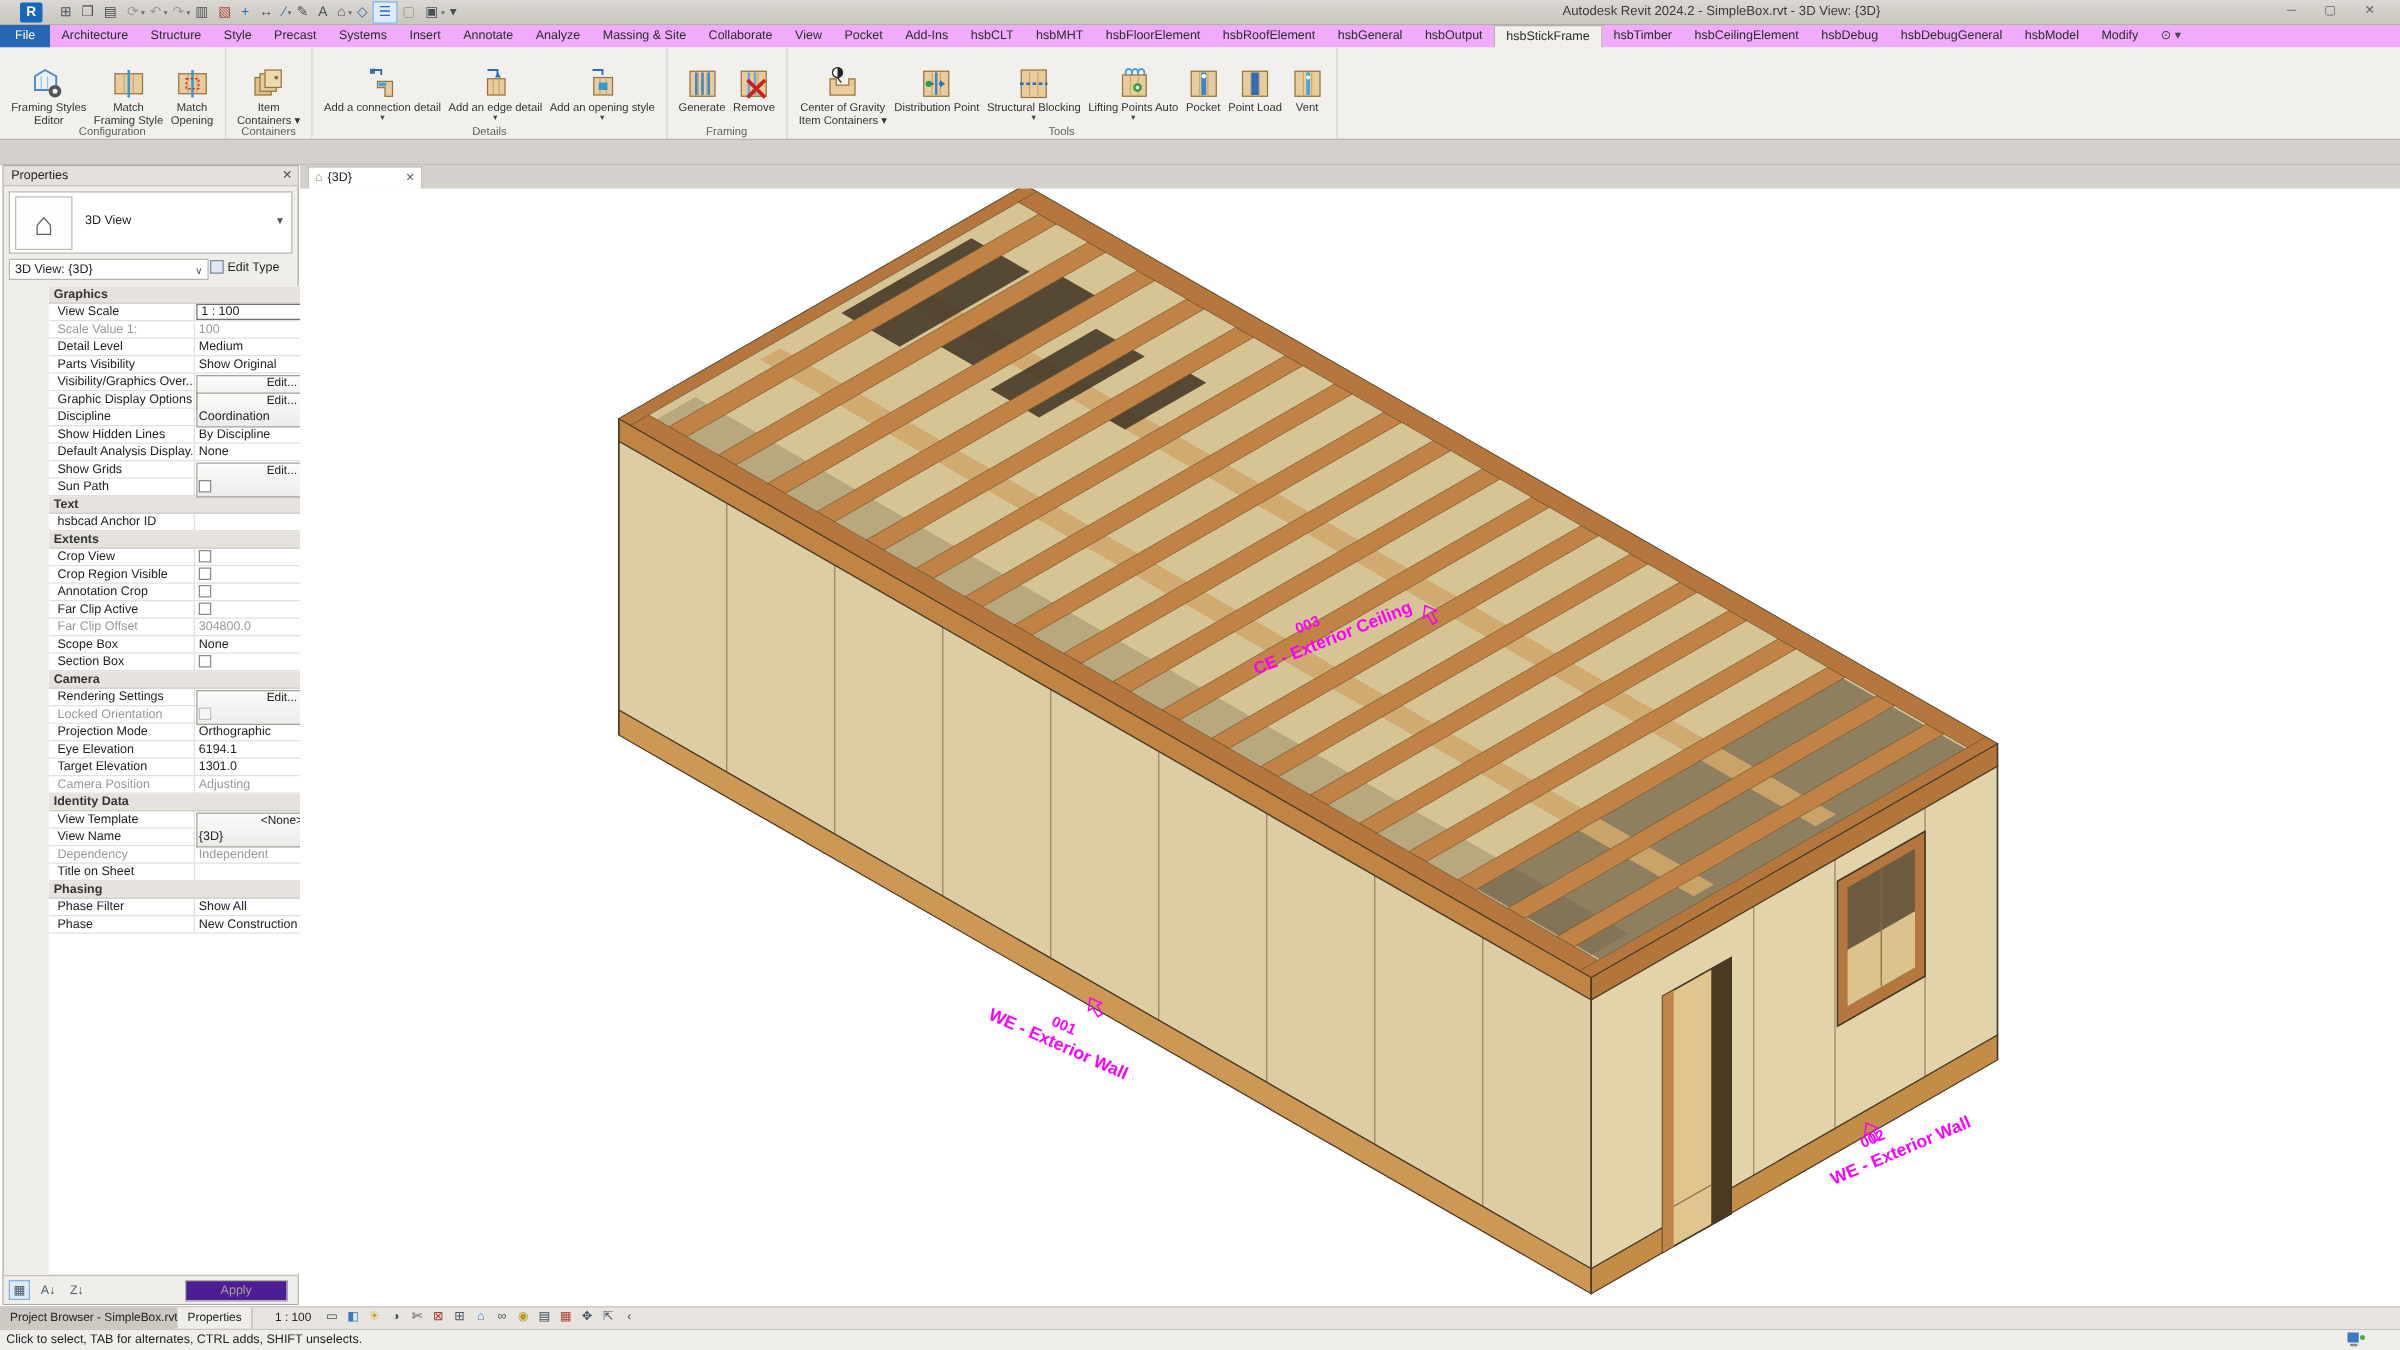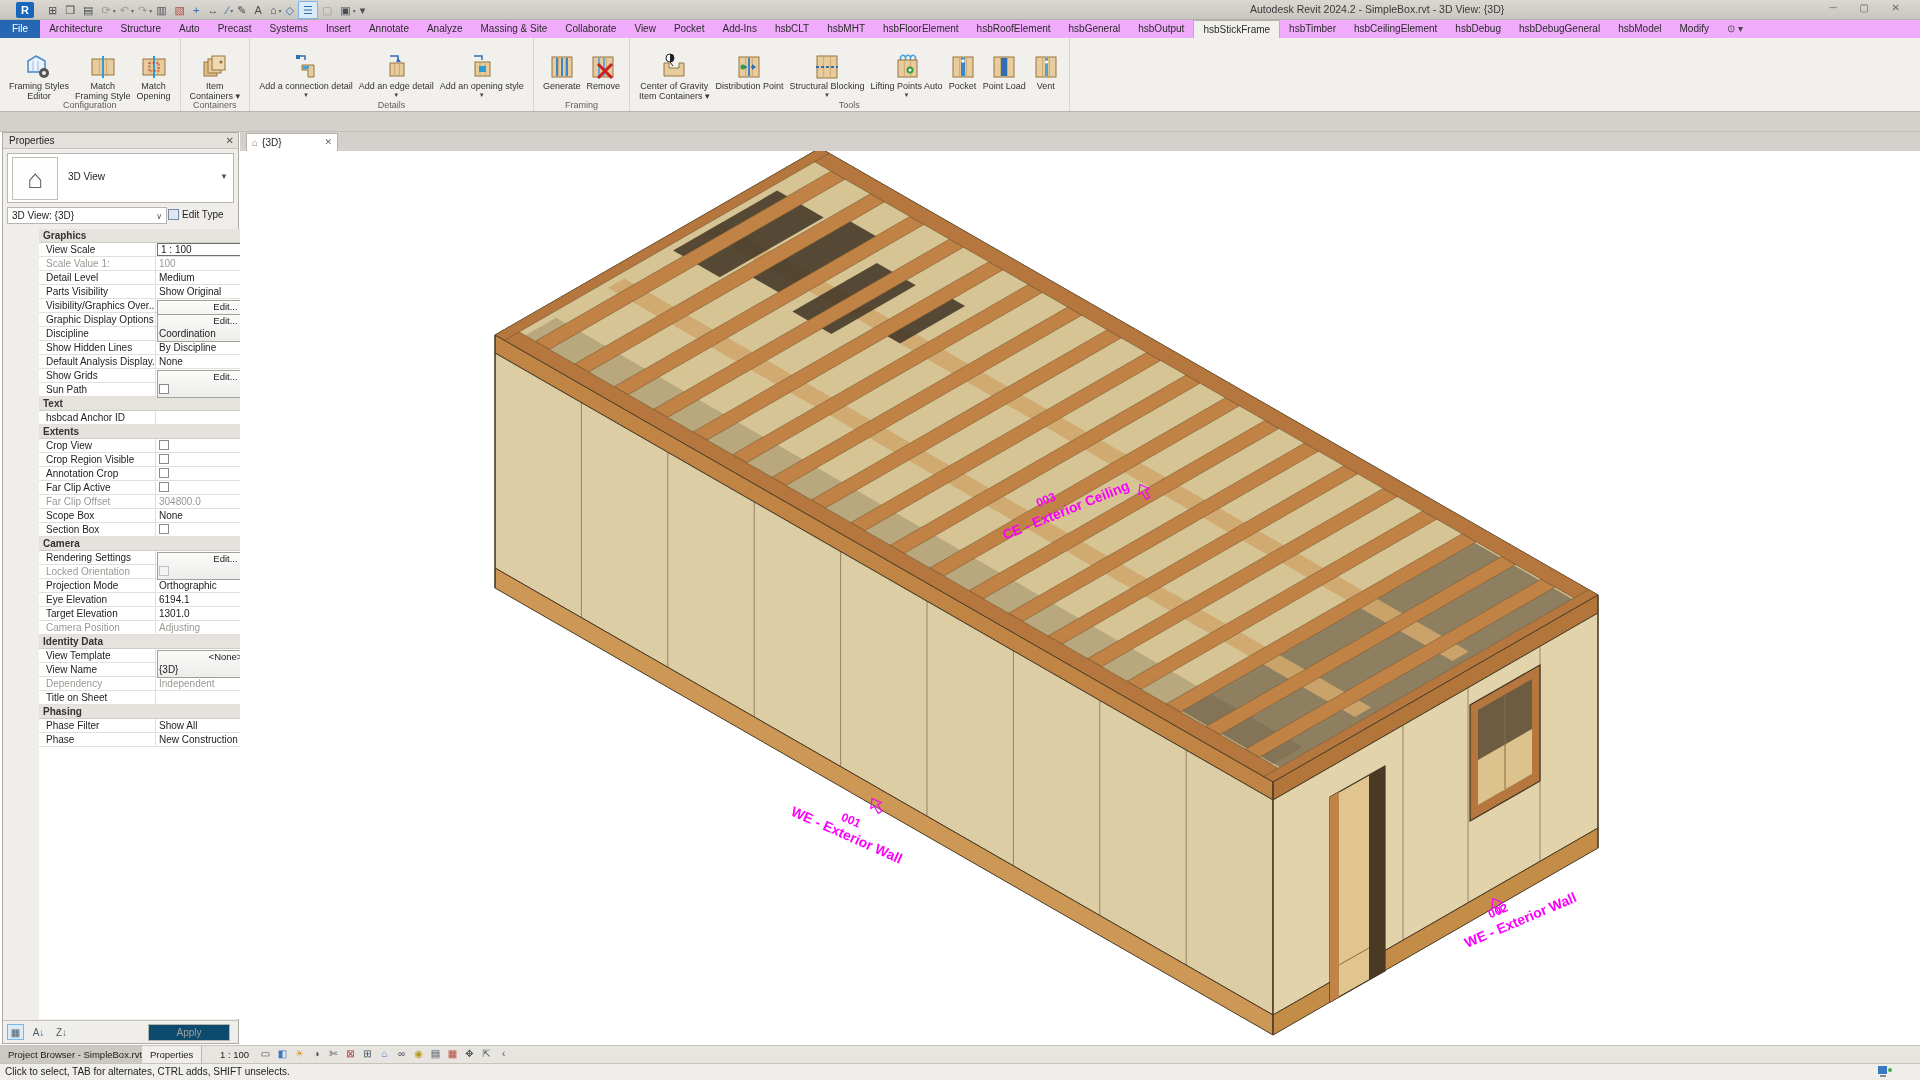--- a/index.html
+++ b/index.html
@@ -76,21 +76,21 @@
           border:1px solid #a3a09a; text-align:center; line-height:11px; font-size:9.5px;padding-left:28px; }
   .pinput { position:absolute; left:1px; top:0; right:8px; height:13px; background:#fff; border:1px solid #6f6f6f;
             line-height:12px; padding-left:3px; }
   .pcheck { width:10px; height:10px; border:1px solid #8a8a8a; background:#fff; margin-top:1px; }
   .pcheck.dis { border-color:#c2c2c2; background:#f5f5f5; }
   .anchorbox { position:absolute; right:1px; top:1px; width:8px; height:11px; border:1px solid #a3a09a; background:#f3f2f0; }
   .pal-foot { position:absolute; left:0; bottom:0; width:235px; height:23px; background:#f0eeeb; border-top:1px solid #c6c2bc; }
   .pf-ic { display:inline-block; margin:3px 2px 0 4px; width:17px; height:16px; border:1px solid transparent;
            font-size:10px; text-align:center; line-height:15px; color:#4a5b6b; }
   .pf-ic.hl { background:#dcebf8; border-color:#7fb2e5; }
-  .apply-btn { position:absolute; right:8px; top:3px; width:82px; height:17px; background:#0c4a6e; border:1px solid #b5b1ab;
+  .apply-btn { position:absolute; right:8px; top:3px; width:82px; height:17px; background:#4c1d95; border:1px solid #b5b1ab;
                color:#a3a09a; text-align:center; line-height:15px; font-size:10px; }
 
   
   .viewtabs { position:absolute; left:240px; top:132px; right:0; height:19px; background:#d4d1cc; }
   .vtab { position:absolute; left:6px; top:1px; width:92px; height:18px; background:#fff; border:1px solid #b5b1ab;
           border-bottom:none; font-size:10px; line-height:17px; padding-left:5px; }
   .vtab .vh { color:#8a7a50; margin-right:4px; }
   .vtab .vx { position:absolute; right:5px; top:0; color:#666; font-size:9px; }
   .canvas { position:absolute; left:240px; top:151px; width:1680px; height:894px; background:#ffffff; }
   svg text.tag { font-family:"Liberation Sans",sans-serif; font-weight:bold; fill:#fb00fb; }
@@ -144,21 +144,21 @@
         <span class="qi ">▾</span>
       </div>
     <div class="win-title">Autodesk Revit 2024.2 - SimpleBox.rvt - 3D View: {3D}</div>
     <div class="winbtns">─ ▢ ✕</div>
   </div>
 
   <div class="tabrow" id="tabrow">
     <div class="rtab file">File</div>
   <div class="rtab">Architecture</div>
       <div class="rtab">Structure</div>
-      <div class="rtab">Auto</div>
+      <div class="rtab">Style</div>
       <div class="rtab">Precast</div>
       <div class="rtab">Systems</div>
       <div class="rtab">Insert</div>
       <div class="rtab">Annotate</div>
       <div class="rtab">Analyze</div>
       <div class="rtab">Massing &amp; Site</div>
       <div class="rtab">Collaborate</div>
       <div class="rtab">View</div>
       <div class="rtab">Pocket</div>
       <div class="rtab">Add-Ins</div>

